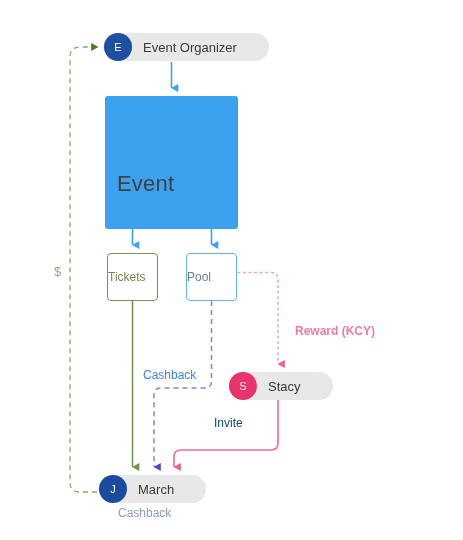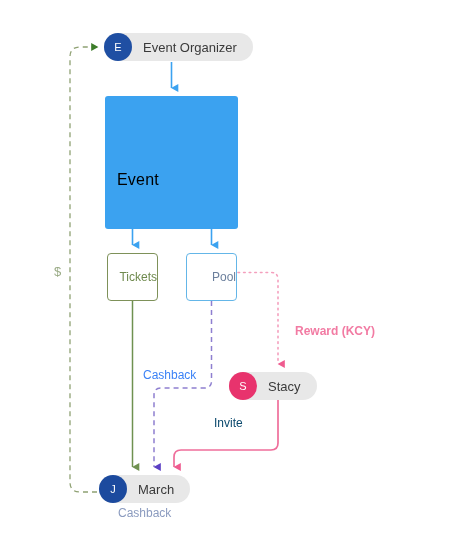--- a/index.html
+++ b/index.html
@@ -48,21 +48,21 @@
     align-items: center;
     justify-content: center;
     color: #ffffff;
     font-size: 11px;
     letter-spacing: .2px;
   }
   .person .pname {
     font-size: 13px;
     color: #3a3a3a;
     padding-left: 11px;
-    padding-right: 16px;
+    padding-right: 32px;
     white-space: nowrap;
     text-align: center;
   }
 
   #node-organizer { left: 104px; top: 33px; }
   #node-organizer .avatar { background: #1f4fa3; }
   #node-stacy { left: 229px; top: 372px; }
   #node-stacy .avatar { background: #e8336d; }
   #node-jack { left: 99px; top: 475px; }
   #node-jack .avatar { background: #1c4a9e; }
@@ -83,23 +83,23 @@
     width: 133px;
     height: 133px;
     background: #3ba2f0;
     border-radius: 3px;
     box-sizing: border-box;
     overflow: hidden;
   }
   #event-title {
     position: absolute;
     left: 12px;
-    bottom: 40px;
-    font-size: 16px;
-    color: #000000;
+    bottom: 32px;
+    font-size: 22px;
+    color: #404040;
     letter-spacing: .2px;
   }
   #event-footer {
     position: absolute;
     left: 0;
     bottom: 0;
     width: 100%;
     height: 30px;
     border-top: 1px solid rgba(255,255,255,.30);
     box-sizing: border-box;
@@ -118,21 +118,21 @@
   
   .subbox {
     position: absolute;
     width: 51px;
     height: 48px;
     border-radius: 4px;
     background: #ffffff;
     box-sizing: border-box;
     display: flex;
     align-items: center;
-    justify-content: flex-end;
+    justify-content: flex-start;
     font-size: 12px;
   }
   #box-tickets {
     left: 107px; top: 253px;
     border: 1px solid #7e9159;
     color: #6f8a4e;
   }
   #box-pool {
     left: 186px; top: 253px;
     border: 1px solid #64b6e8;

